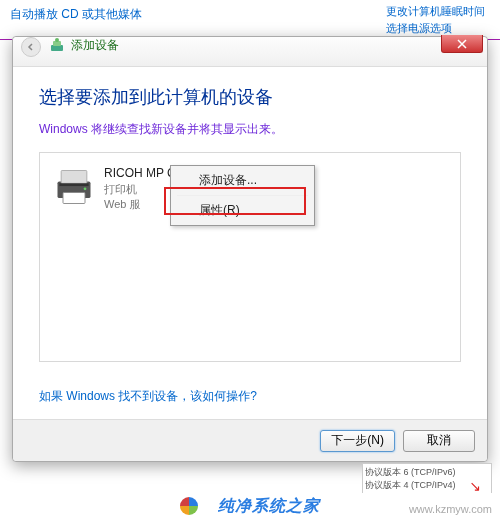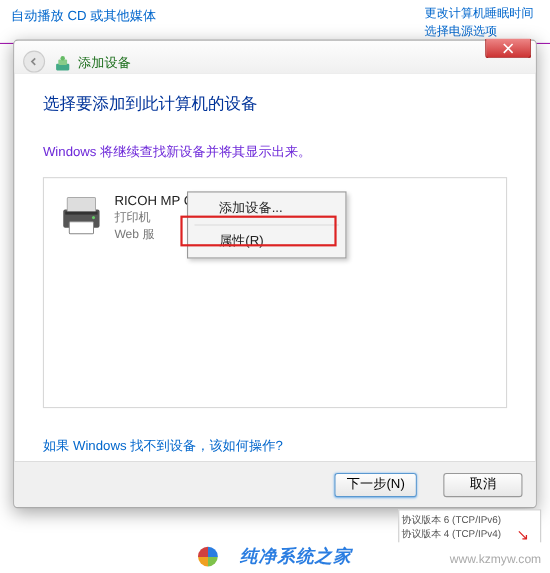--- a/index.html
+++ b/index.html
@@ -4,45 +4,45 @@
   <style>
     * { box-sizing: border-box; margin: 0; padding: 0; }
     body { font-family: "Microsoft YaHei", "Segoe UI", Tahoma, sans-serif; font-size: 12px; background: #fff; width: 500px; height: 521px; position: relative; overflow: hidden; }
     
     .bg-panel { position: absolute; top: 0; left: 0; right: 0; height: 40px; background: #fff; border-bottom: 1px solid #a21caf; padding: 6px 10px; }
     .bg-link { color: #0066cc; font-size: 12px; cursor: pointer; }
     .bg-right { position: absolute; top: 0; right: 0; width: 120px; height: 40px; padding: 4px 6px; }
     .bg-right-item { color: #0066cc; font-size: 11px; margin-bottom: 2px; }
     
     .main-window { position: absolute; top: 36px; left: 12px; width: 476px; height: 426px; background: #fff; border: 1px solid #aaa; box-shadow: 0 4px 16px rgba(0,0,0,0.35); border-radius: 4px; }
-    .title-bar { height: 30px; background: linear-gradient(#fdfdfd, #f0f0f0); border-bottom: 1px solid #ddd; display: flex; align-items: flex-end; padding: 0 8px; border-top-left-radius: 4px; border-top-right-radius: 4px;}
+    .title-bar { height: 30px; background: linear-gradient(#fdfdfd, #f0f0f0); border-bottom: 1px solid #ddd; display: flex; align-items: flex-start; padding: 0 8px; border-top-left-radius: 4px; border-top-right-radius: 4px;}
     .back-btn { width: 20px; height: 20px; border-radius: 50%; background: #e8e8e8; border: 1px solid #ccc; margin-right: 8px; display: flex; align-items: center; justify-content: center; color: #888; font-size: 10px;}
     .title-icon { width: 16px; height: 16px; margin-right: 6px; display: inline-flex; align-items: center; }
     .title-text { color: #1a6d1a; font-size: 12px; }
     .close-btn { position: absolute; top: -2px; right: 4px; width: 42px; height: 18px; background: linear-gradient(#e88, #c33); border: 1px solid #a22; border-top: none; border-radius: 0 0 3px 3px; color: #fff; display: flex; align-items: center; justify-content: center; font-size: 11px; cursor: pointer; }
     
     .content { padding: 18px 26px 10px 26px; }
-    .heading { color: #003399; font-size: 15px; margin-bottom: 26px; }
+    .heading { color: #003399; font-size: 18px; margin-bottom: 12px; }
     .subtext { font-size: 12px; color: #6d28d9; margin-bottom: 14px; }
     
     .device-list { border: 1px solid #d8d8d8; background: #fff; height: 210px; padding: 8px; position: relative; }
     .device-item { display: flex; align-items: flex-start; padding: 4px; width: 200px;}
     .device-icon { width: 44px; height: 44px; margin-right: 8px; flex-shrink: 0; }
     .device-info { font-size: 11px; line-height: 1.4; }
     .device-name { color: #222; font-weight: normal; font-size: 12px;}
     .device-sub { color: #777; }
     
     .context-menu { position: absolute; top: 12px; left: 130px; width: 145px; background: #f4f4f4; border: 1px solid #999; box-shadow: 2px 2px 4px rgba(0,0,0,0.2); padding: 2px; }
     .context-item { padding: 4px 10px 4px 26px; font-size: 12px; color: #222;}
     .context-sep { height: 1px; background: #ccc; margin: 2px 4px; border-top:1px solid #eee; }
     .highlight-rect { position: absolute; top: 34px; left: 124px; width: 142px; height: 28px; border: 2px solid #d22; pointer-events: none; }
     
     .help-link { color: #0066cc; margin-top: 26px; display: inline-block; cursor: pointer; }
     
-    .button-row { position: absolute; bottom: 0; left: 0; right: 0; height: 42px; background: #f0f0f0; border-top: 1px solid #ddd; display: flex; justify-content: flex-end; align-items: center; padding-right: 12px; gap: 24px; border-bottom-left-radius: 4px; border-bottom-right-radius: 4px;}
+    .button-row { position: absolute; bottom: 0; left: 0; right: 0; height: 42px; background: #f0f0f0; border-top: 1px solid #ddd; display: flex; justify-content: flex-end; align-items: center; padding-right: 12px; gap: 8px; border-bottom-left-radius: 4px; border-bottom-right-radius: 4px;}
     .win-btn { min-width: 72px; height: 22px; background: linear-gradient(#fdfdfd,#e8e8e8); border: 1px solid #999; border-radius: 3px; font-size: 12px; padding: 0 10px; cursor: pointer; }
     .win-btn:first-child { border-color: #5a98d0; box-shadow: 0 0 2px #6ab0f0; }
     
     .footer-strip { position: absolute; bottom: 26px; right: 8px; width: 130px; font-size: 9px; color: #555; border: 1px solid #ccc; padding: 2px; background: #fff;}
     .arrow-red { color: #d22; font-size: 14px; position: absolute; right: 10px; bottom: 0;}
     
     .watermark { position: absolute; bottom: 2px; left: 0; right: 0; height: 26px; display: flex; align-items: center; justify-content: center; gap: 20px; background: #fff; }
     .wm-logo { width: 18px; height: 18px; border-radius: 50%; background: conic-gradient(#2a7de1 0 90deg, #7fc24b 90deg 180deg, #f0a020 180deg 270deg, #d04040 270deg 360deg); }
     .wm-text { color: #2a7de1; font-size: 16px; font-weight: bold; font-style: italic; letter-spacing: 1px;}
     .wm-url { position: absolute; right: 8px; bottom: 6px; color: #aaa; font-size: 11px; margin-top: 20px; }

